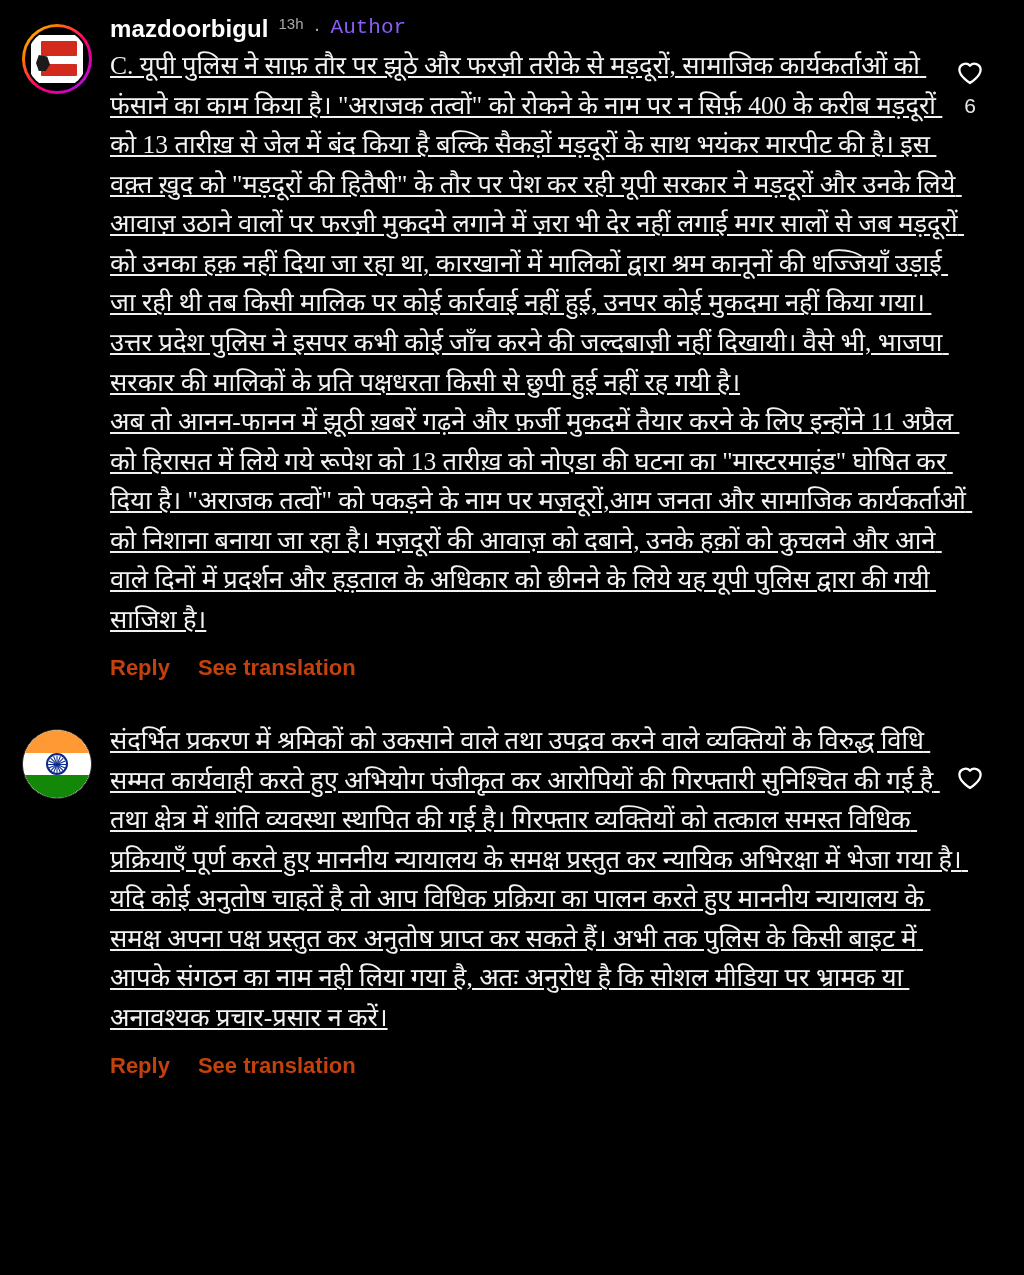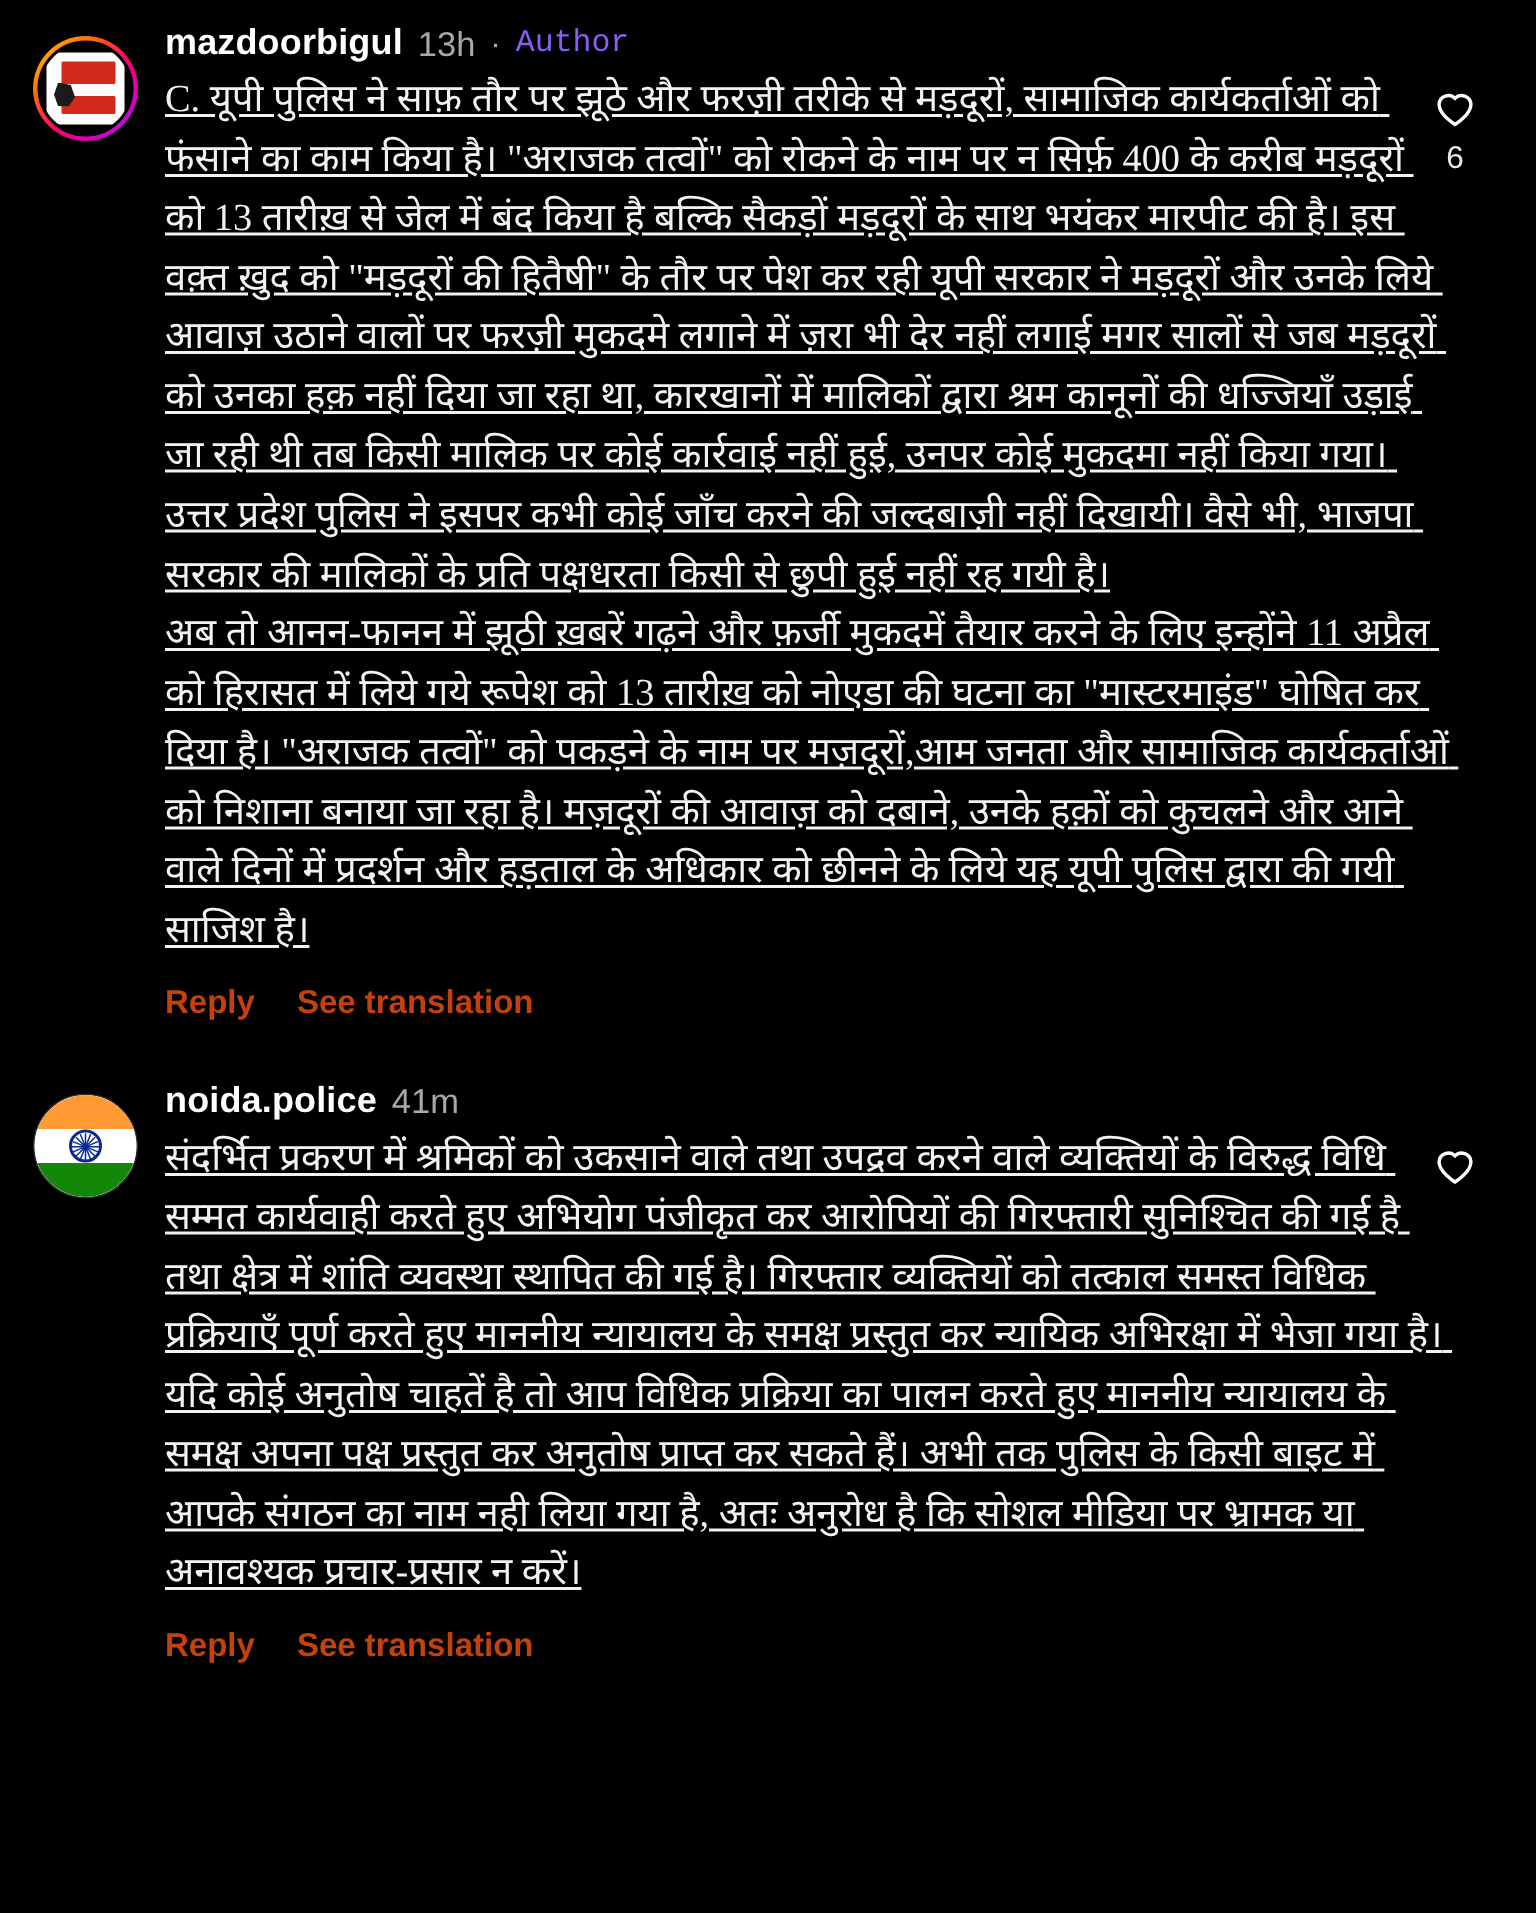--- a/index.html
+++ b/index.html
@@ -146,33 +146,33 @@
   .chakra i.d6 { transform: rotate(-67.5deg); }
 
   .body {
     flex: 1 1 auto;
     min-width: 0;
     padding-left: 10px;
     padding-right: 40px;
   }
   .meta {
     display: flex;
-    align-items: center;
+    align-items: flex-start;
     gap: 10px;
     margin-bottom: 4px;
     line-height: 1.1;
   }
   .username {
     font-size: 24px;
     font-weight: 700;
     color: #ffffff;
     letter-spacing: 0.1px;
   }
   .timestamp {
-    font-size: 23px;
+    font-size: 15px;
     color: #a8a8a8;
   }
   .dot-sep {
     font-size: 21px;
     color: #a8a8a8;
   }
   .author-badge {
     font-size: 21px;
     color: #8b5cf6;
     font-family: Liberation Mono, monospace;
@@ -275,24 +275,20 @@
               <i class="d3"></i>
               <i class="d4"></i>
               <i class="d5"></i>
               <i class="d6"></i>
           </div>
         </div>
       </div>
     </div>
 
     <div class="body">
-      <div class="meta">
-        <span class="username">noida.police</span>
-        <span class="timestamp">41m</span>
-      </div>
       <div class="text">संदर्भित प्रकरण में श्रमिकों को उकसाने वाले तथा उपद्रव करने वाले व्यक्तियों के विरुद्ध विधि सम्मत कार्यवाही करते हुए अभियोग पंजीकृत कर आरोपियों की गिरफ्तारी सुनिश्चित की गई है तथा क्षेत्र में शांति व्यवस्था स्थापित की गई है। गिरफ्तार व्यक्तियों को तत्काल समस्त विधिक प्रक्रियाएँ पूर्ण करते हुए माननीय न्यायालय के समक्ष प्रस्तुत कर न्यायिक अभिरक्षा में भेजा गया है। यदि कोई अनुतोष चाहतें है तो आप विधिक प्रक्रिया का पालन करते हुए माननीय न्यायालय के समक्ष अपना पक्ष प्रस्तुत कर अनुतोष प्राप्त कर सकते हैं। अभी तक पुलिस के किसी बाइट में आपके संगठन का नाम नही लिया गया है, अतः अनुरोध है कि सोशल मीडिया पर भ्रामक या अनावश्यक प्रचार-प्रसार न करें।</div>
       <div class="actions">
         <span class="action">Reply</span>
         <span class="action">See translation</span>
       </div>
     </div>
 
     <div class="right-col">
       <svg class="heart" viewBox="0 0 24 24" fill="none" stroke="#ffffff" stroke-width="1.6">
         <path d="M12 20.5s-7.5-4.6-7.5-9.6A4.4 4.4 0 0 1 12 8.2a4.4 4.4 0 0 1 7.5 2.7c0 5-7.5 9.6-7.5 9.6z"></path>

